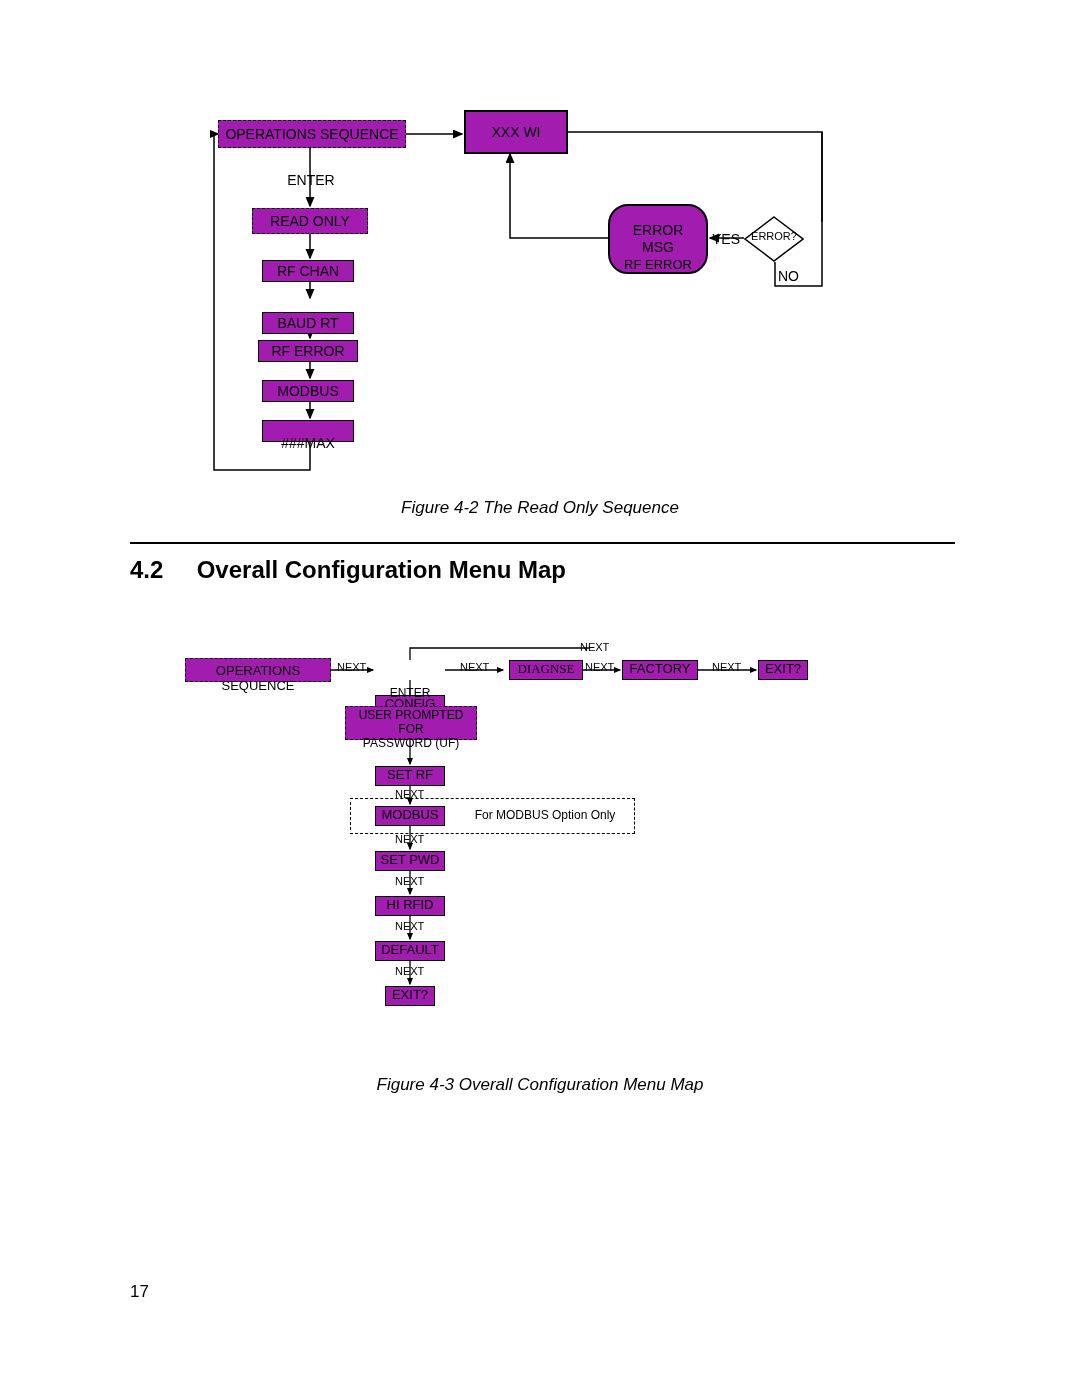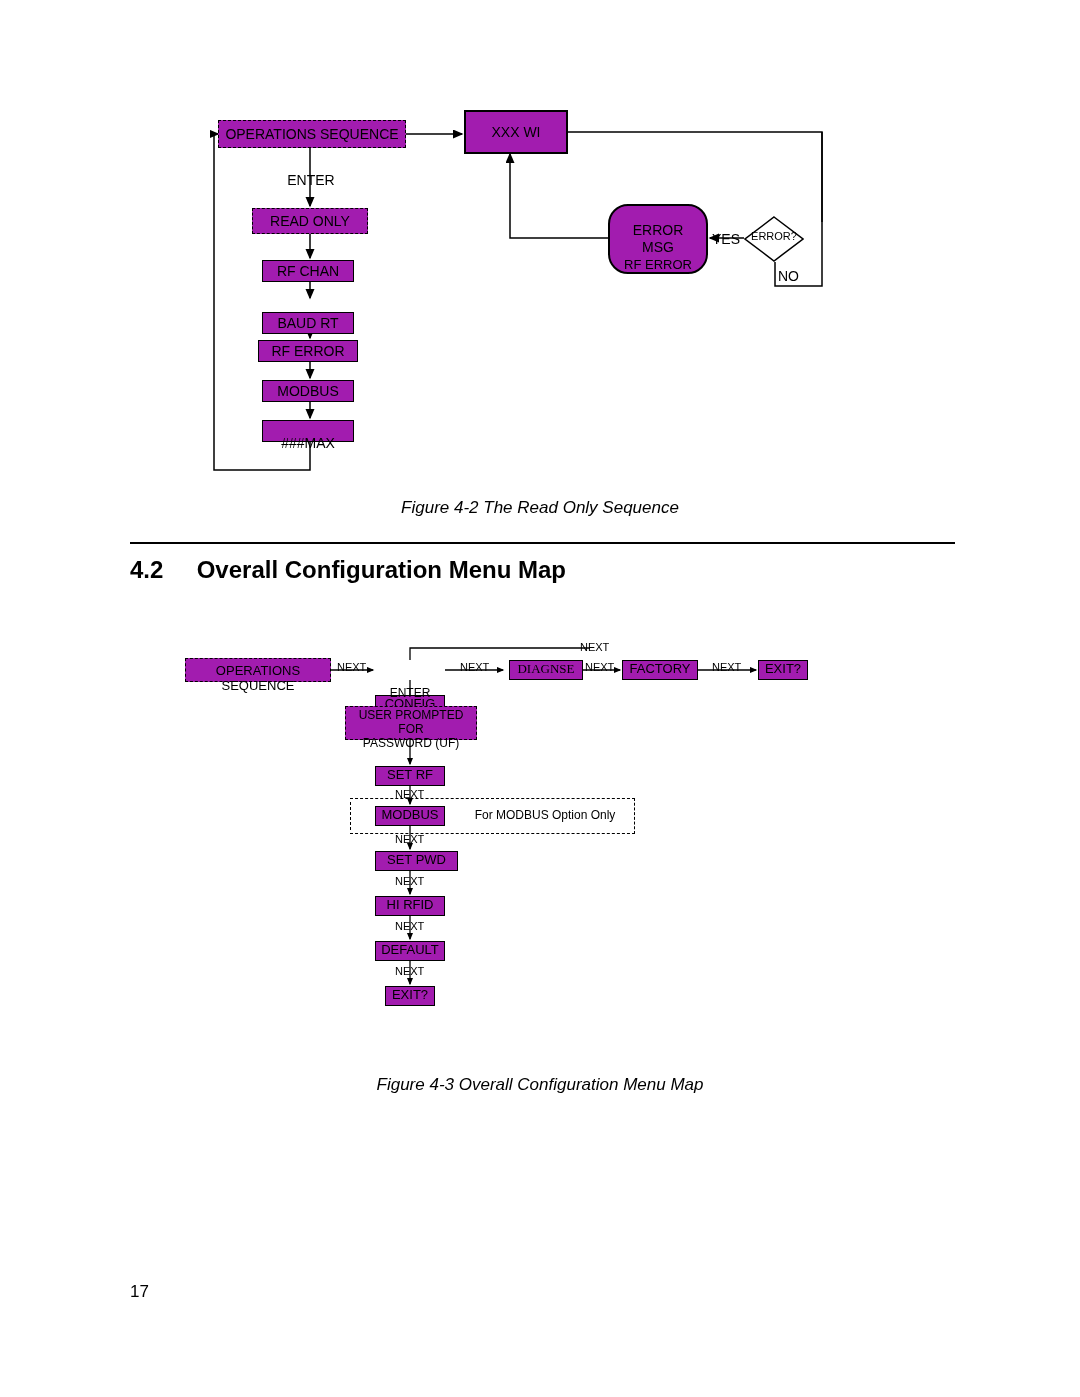--- a/index.html
+++ b/index.html
@@ -121,21 +121,21 @@
   .f43-ops { top: 12px; left: 0px; width: 146px; height: 24px; padding-top: 4px; border-style: dashed; }
   .f43-config  { top: 14px; left: 190px; width: 70px; height: 20px; margin-top: 35px; }
   .f43-diagnse { top: 14px; left: 324px; width: 74px; height: 20px; font-family: Liberation Serif, serif; }
   .f43-factory { top: 14px; left: 437px; width: 76px; height: 20px; }
   .f43-exit1   { top: 14px; left: 573px; width: 50px; height: 20px; }
   .f43-enter   { top: 40px; left: 203px; width: 44px; font-size: 12px; }
   .f43-pwdbox  { top: 60px; left: 160px; width: 132px; height: 34px; padding: 2px 4px; border-style: dashed; font-size: 12px; line-height: 1.15; }
   .f43-setrf   { top: 120px; left: 190px; width: 70px; height: 20px; }
   .f43-modbus  { top: 160px; left: 190px; width: 70px; height: 20px; }
   .f43-modnote { top: 162px; left: 280px; width: 160px; font-size: 12px; }
-  .f43-setpwd  { top: 205px; left: 190px; width: 83px; height: 20px; }
+  .f43-setpwd  { top: 205px; left: 190px; width: 70px; height: 20px; }
   .f43-hirfid  { top: 250px; left: 190px; width: 70px; height: 20px; }
   .f43-default { top: 295px; left: 190px; width: 70px; height: 20px; }
   .f43-exit2   { top: 340px; left: 200px; width: 50px; height: 20px; }
   .f43-next-lbl { font-size: 11px; position: absolute; }
   .f43-dash-union {
     position: absolute;
     border: 1.5px dashed #000;
     border-left: none;
     top: 152px; left: 165px; width: 285px; height: 36px;
   }

